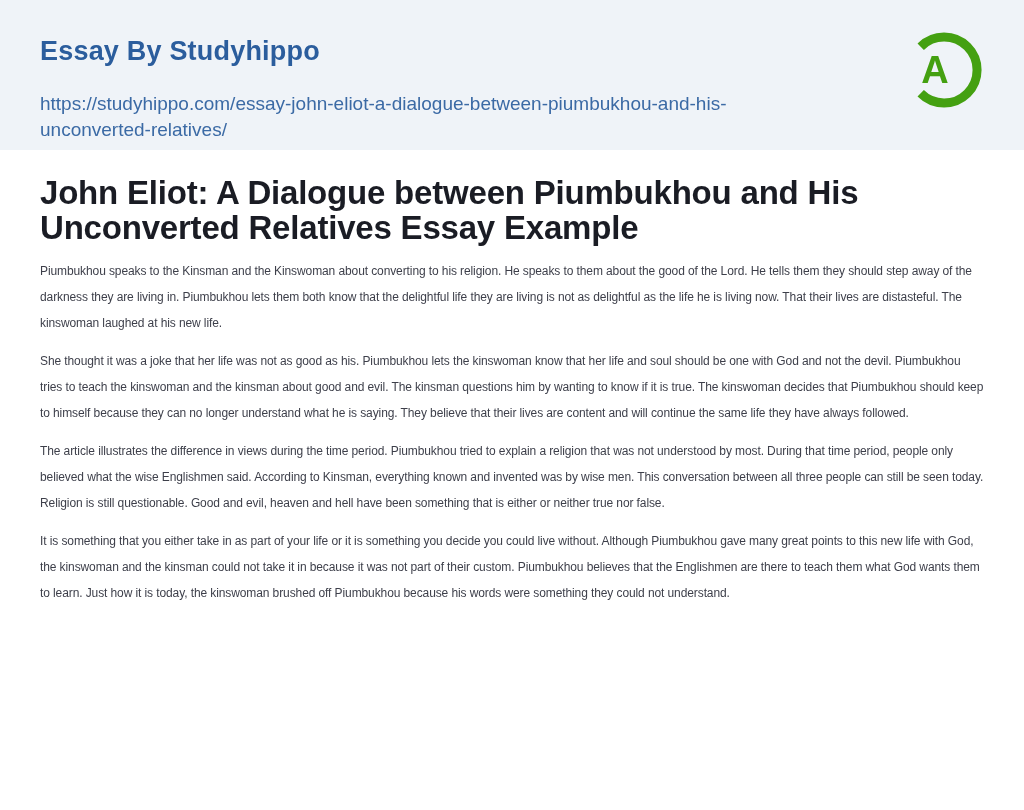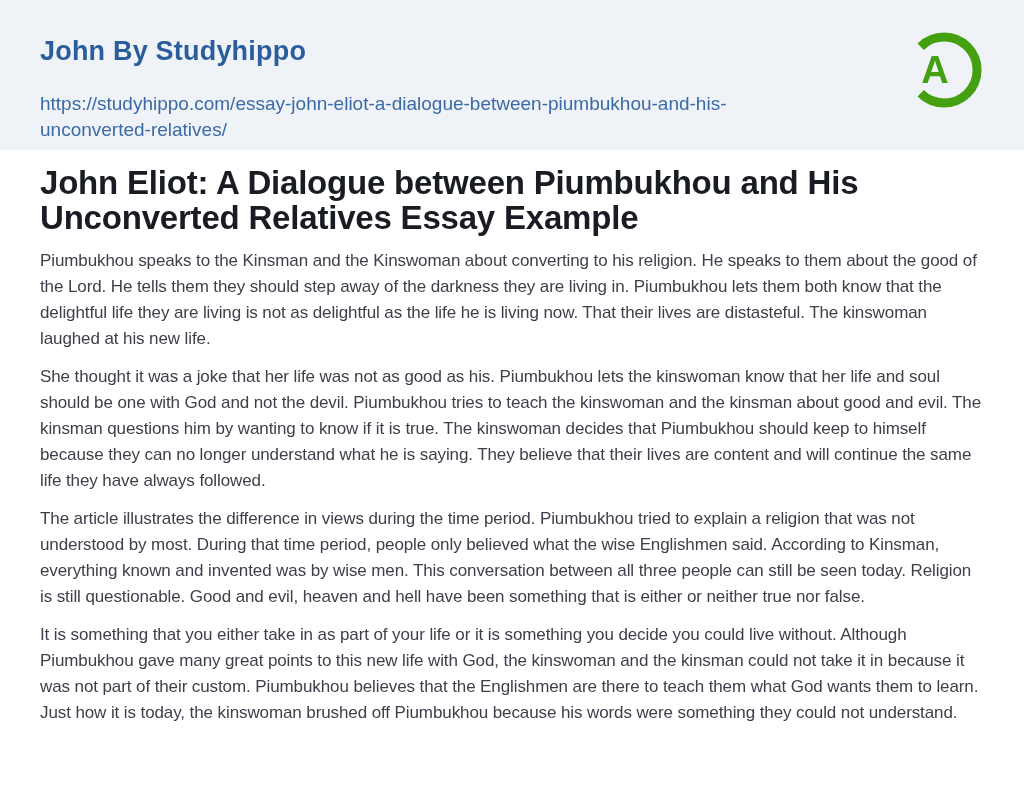--- a/index.html
+++ b/index.html
@@ -44,45 +44,45 @@
     top: 22px;
     right: 34px;
     width: 96px;
     height: 96px;
   }
   .logo svg text {
     font-family: "Liberation Sans", sans-serif;
   }
   .content {
     box-sizing: border-box;
-    padding: 15px 40px 0 40px;
+    padding: 25px 40px 0 40px;
   }
   .essay-title {
     margin: 0 0 13px 0;
     max-width: 880px;
     color: #1a1c24;
     font-size: 33px;
     line-height: 35px;
     font-weight: 800;
     letter-spacing: -0.2px;
   }
   .essay-body p {
     margin: 0 0 12px 0;
     max-width: 946px;
     color: #3d3f4a;
-    font-size: 17px;
+    font-size: 12px;
     line-height: 26px;
     letter-spacing: -0.1px;
   }
 </style>
 </head>
 <body>
 
 <header class="site-header">
-  <div class="site-title">John By Studyhippo</div>
+  <div class="site-title">Essay By Studyhippo</div>
   <a class="site-url">https://studyhippo.com/essay-john-eliot-a-dialogue-between-piumbukhou-and-his-unconverted-relatives/</a>
   <div class="logo">
     <svg width="96" height="96" viewBox="0 0 96 96" aria-hidden="true">
       <path d="M 26.7 24.7 A 33 33 0 1 1 26.7 71.3" fill="none" stroke="#44a011" stroke-width="9" stroke-linecap="butt"></path>
       <text x="41" y="61" text-anchor="middle" font-size="38" font-weight="700" fill="#44a011">A</text>
     </svg>
   </div>
 </header>
 
 <main class="content">

